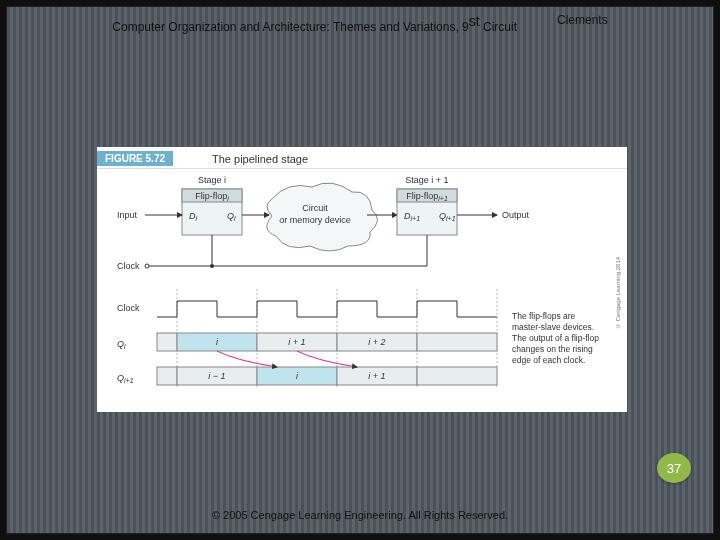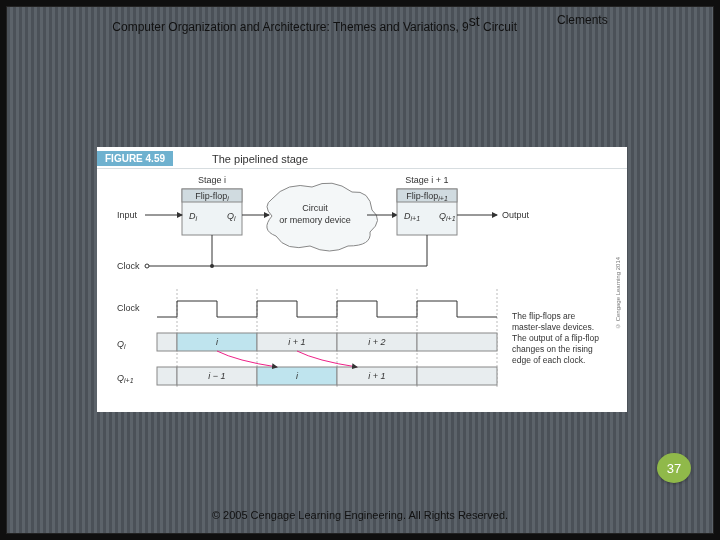--- a/index.html
+++ b/index.html
@@ -83,21 +83,21 @@
 
   <div class="header">
     <div>
       <span>Computer Organization and Architecture: Themes and Variations, 9</span><sup>st</sup><span> Circuit</span>
     </div>
     <div>Clements</div>
   </div>
 
   <div class="figure">
     <div class="fig-hdr">
-      <span class="fig-tag">FIGURE 4.59</span>
+      <span class="fig-tag">FIGURE 5.72</span>
       <span class="fig-cap">The pipelined stage</span>
     </div>
 
     <svg width="520" height="240">
       <defs>
         <marker id="ah" markerWidth="6" markerHeight="6" refX="5" refY="3" orient="auto">
           <path d="M0,0 L6,3 L0,6 Z" fill="#333"></path>
         </marker>
       </defs>
 

